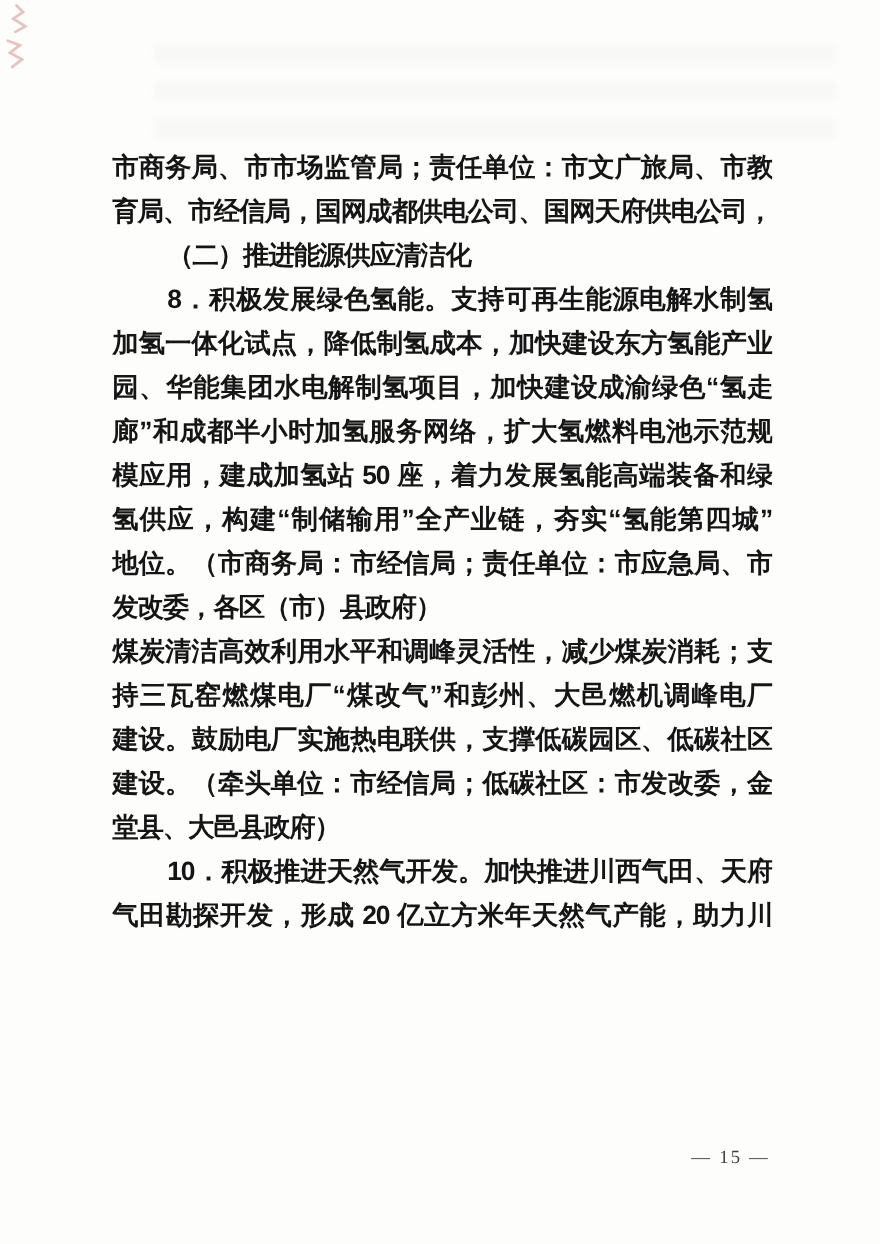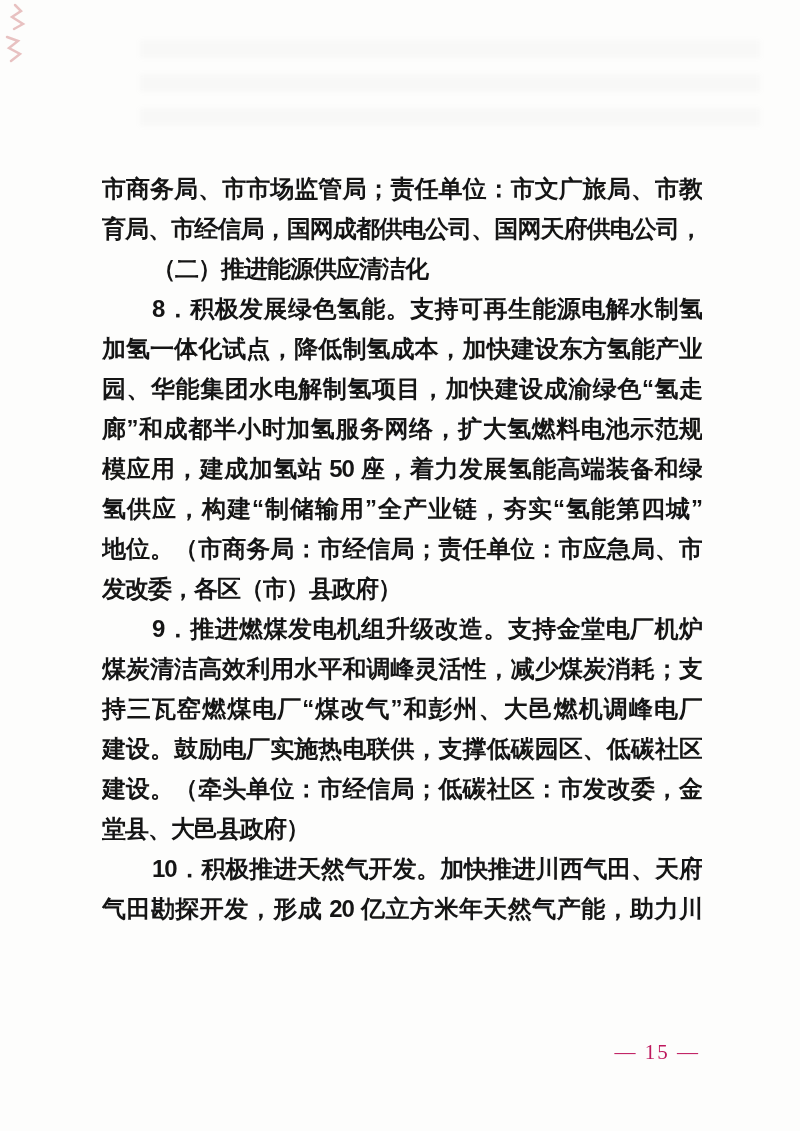--- a/index.html
+++ b/index.html
@@ -14,21 +14,20 @@
   }
   .text-block {
     position: absolute;
     left: 102px;
     top: 133px;
     width: 600px;
     font-size: 24px;
     font-weight: 700;
     letter-spacing: -1px;
     color: #151515;
-    margin-top: 36px;
   }
   .para { margin: 0; padding: 0; }
   .line {
     height: 40px;
     line-height: 40px;
     overflow: hidden;
     white-space: nowrap;
   }
   
   .just { text-align: justify; text-align-last: justify; white-space: normal; }
@@ -37,23 +36,23 @@
   
   .indent { padding-left: 50px; }
   .footer {
     position: absolute;
     top: 1040px;
     right: 100px;
     height: 24px;
     line-height: 24px;
     font-family: "Liberation Serif", "DejaVu Serif", serif;
     font-weight: 400;
-    font-size: 21px;
+    font-size: 17px;
     letter-spacing: 2px;
-    color: #be185d;
+    color: #404040;
   }
   .red-marks {
     position: absolute;
     left: 2px;
     top: 2px;
     opacity: 0.45;
   }
   
   .ghost {
     position: absolute;
@@ -98,21 +97,20 @@
       <div class="line just">加氢一体化试点，降低制氢成本，加快建设东方氢能产业</div>
       <div class="line just">园、华能集团水电解制氢项目，加快建设成渝绿色“氢走</div>
       <div class="line just">廊”和成都半小时加氢服务网络，扩大氢燃料电池示范规</div>
       <div class="line just">模应用，建成加氢站 50 座，着力发展氢能高端装备和绿</div>
       <div class="line just">氢供应，构建“制储输用”全产业链，夯实“氢能第四城”</div>
       <div class="line just">地位。（市商务局：市经信局；责任单位：市应急局、市</div>
       <div class="line short">发改委，各区（市）县政府）</div>
     </section>
 
     <section class="para">
-      <div class="line just indent">9．推进燃煤发电机组升级改造。支持金堂电厂机炉</div>
       <div class="line just">煤炭清洁高效利用水平和调峰灵活性，减少煤炭消耗；支</div>
       <div class="line just">持三瓦窑燃煤电厂“煤改气”和彭州、大邑燃机调峰电厂</div>
       <div class="line just">建设。鼓励电厂实施热电联供，支撑低碳园区、低碳社区</div>
       <div class="line just">建设。（牵头单位：市经信局；低碳社区：市发改委，金</div>
       <div class="line short">堂县、大邑县政府）</div>
     </section>
 
     <section class="para">
       <div class="line just indent">10．积极推进天然气开发。加快推进川西气田、天府</div>
       <div class="line just">气田勘探开发，形成 20 亿立方米年天然气产能，助力川</div>

